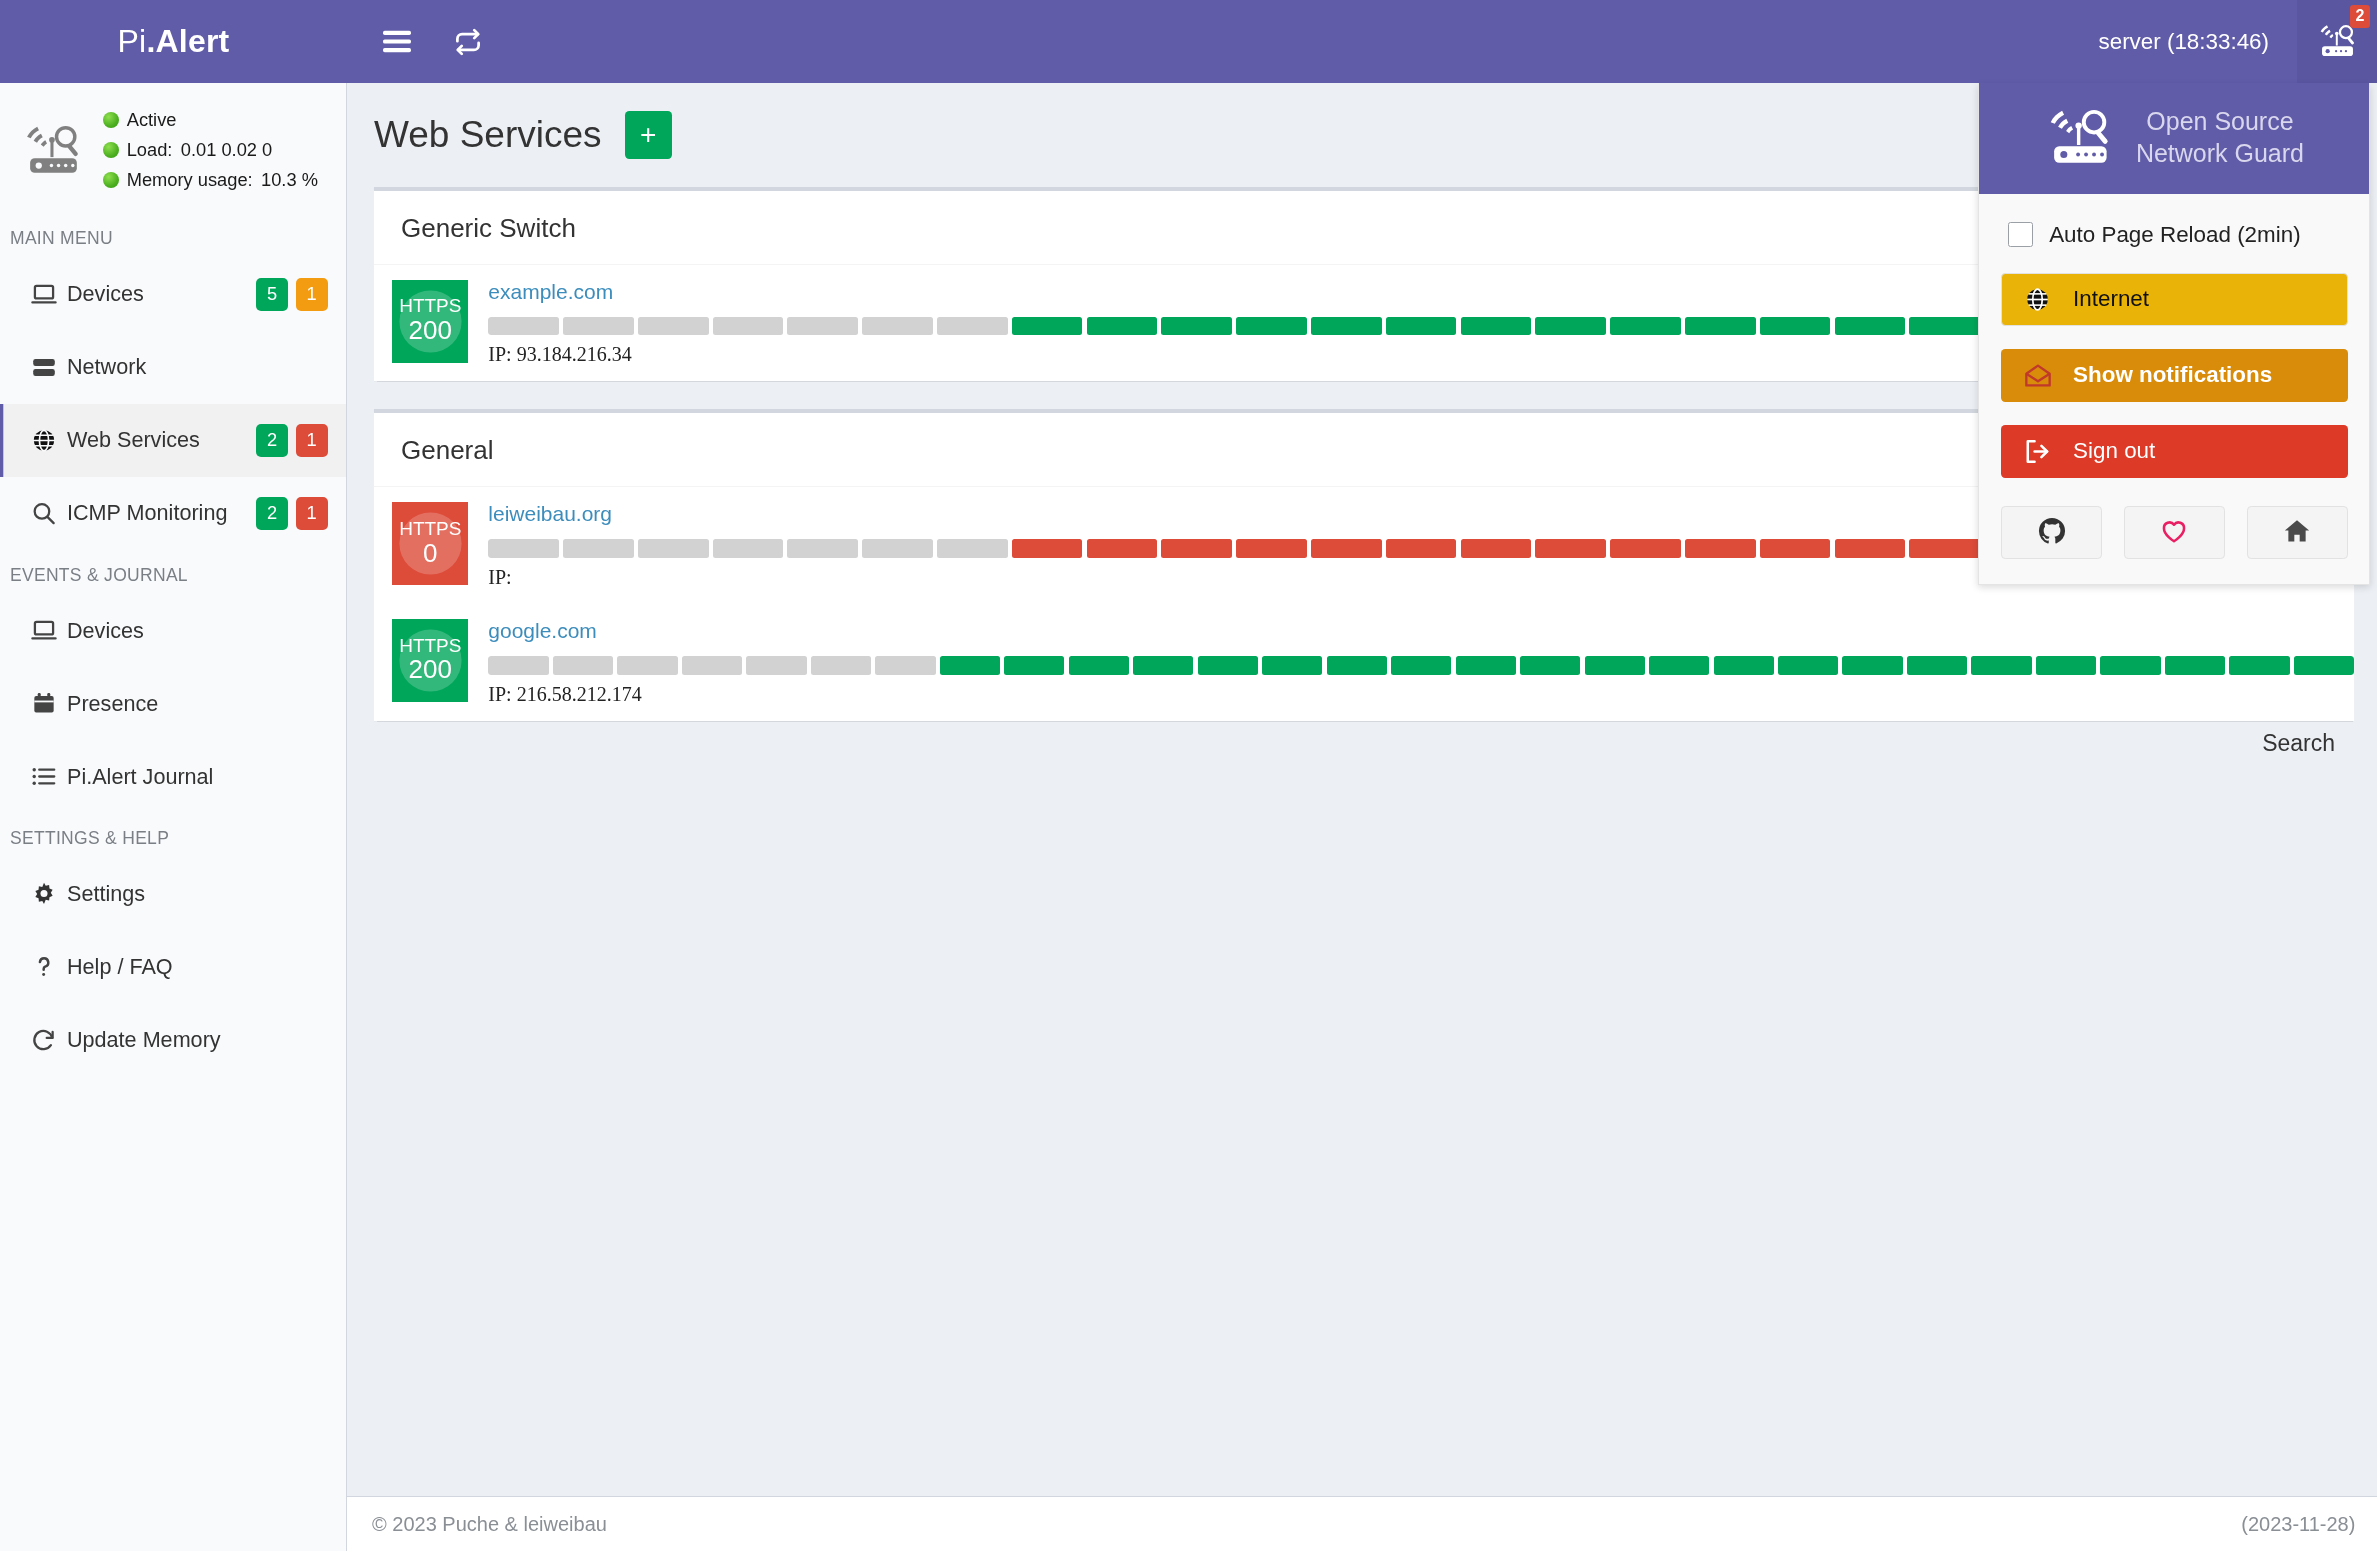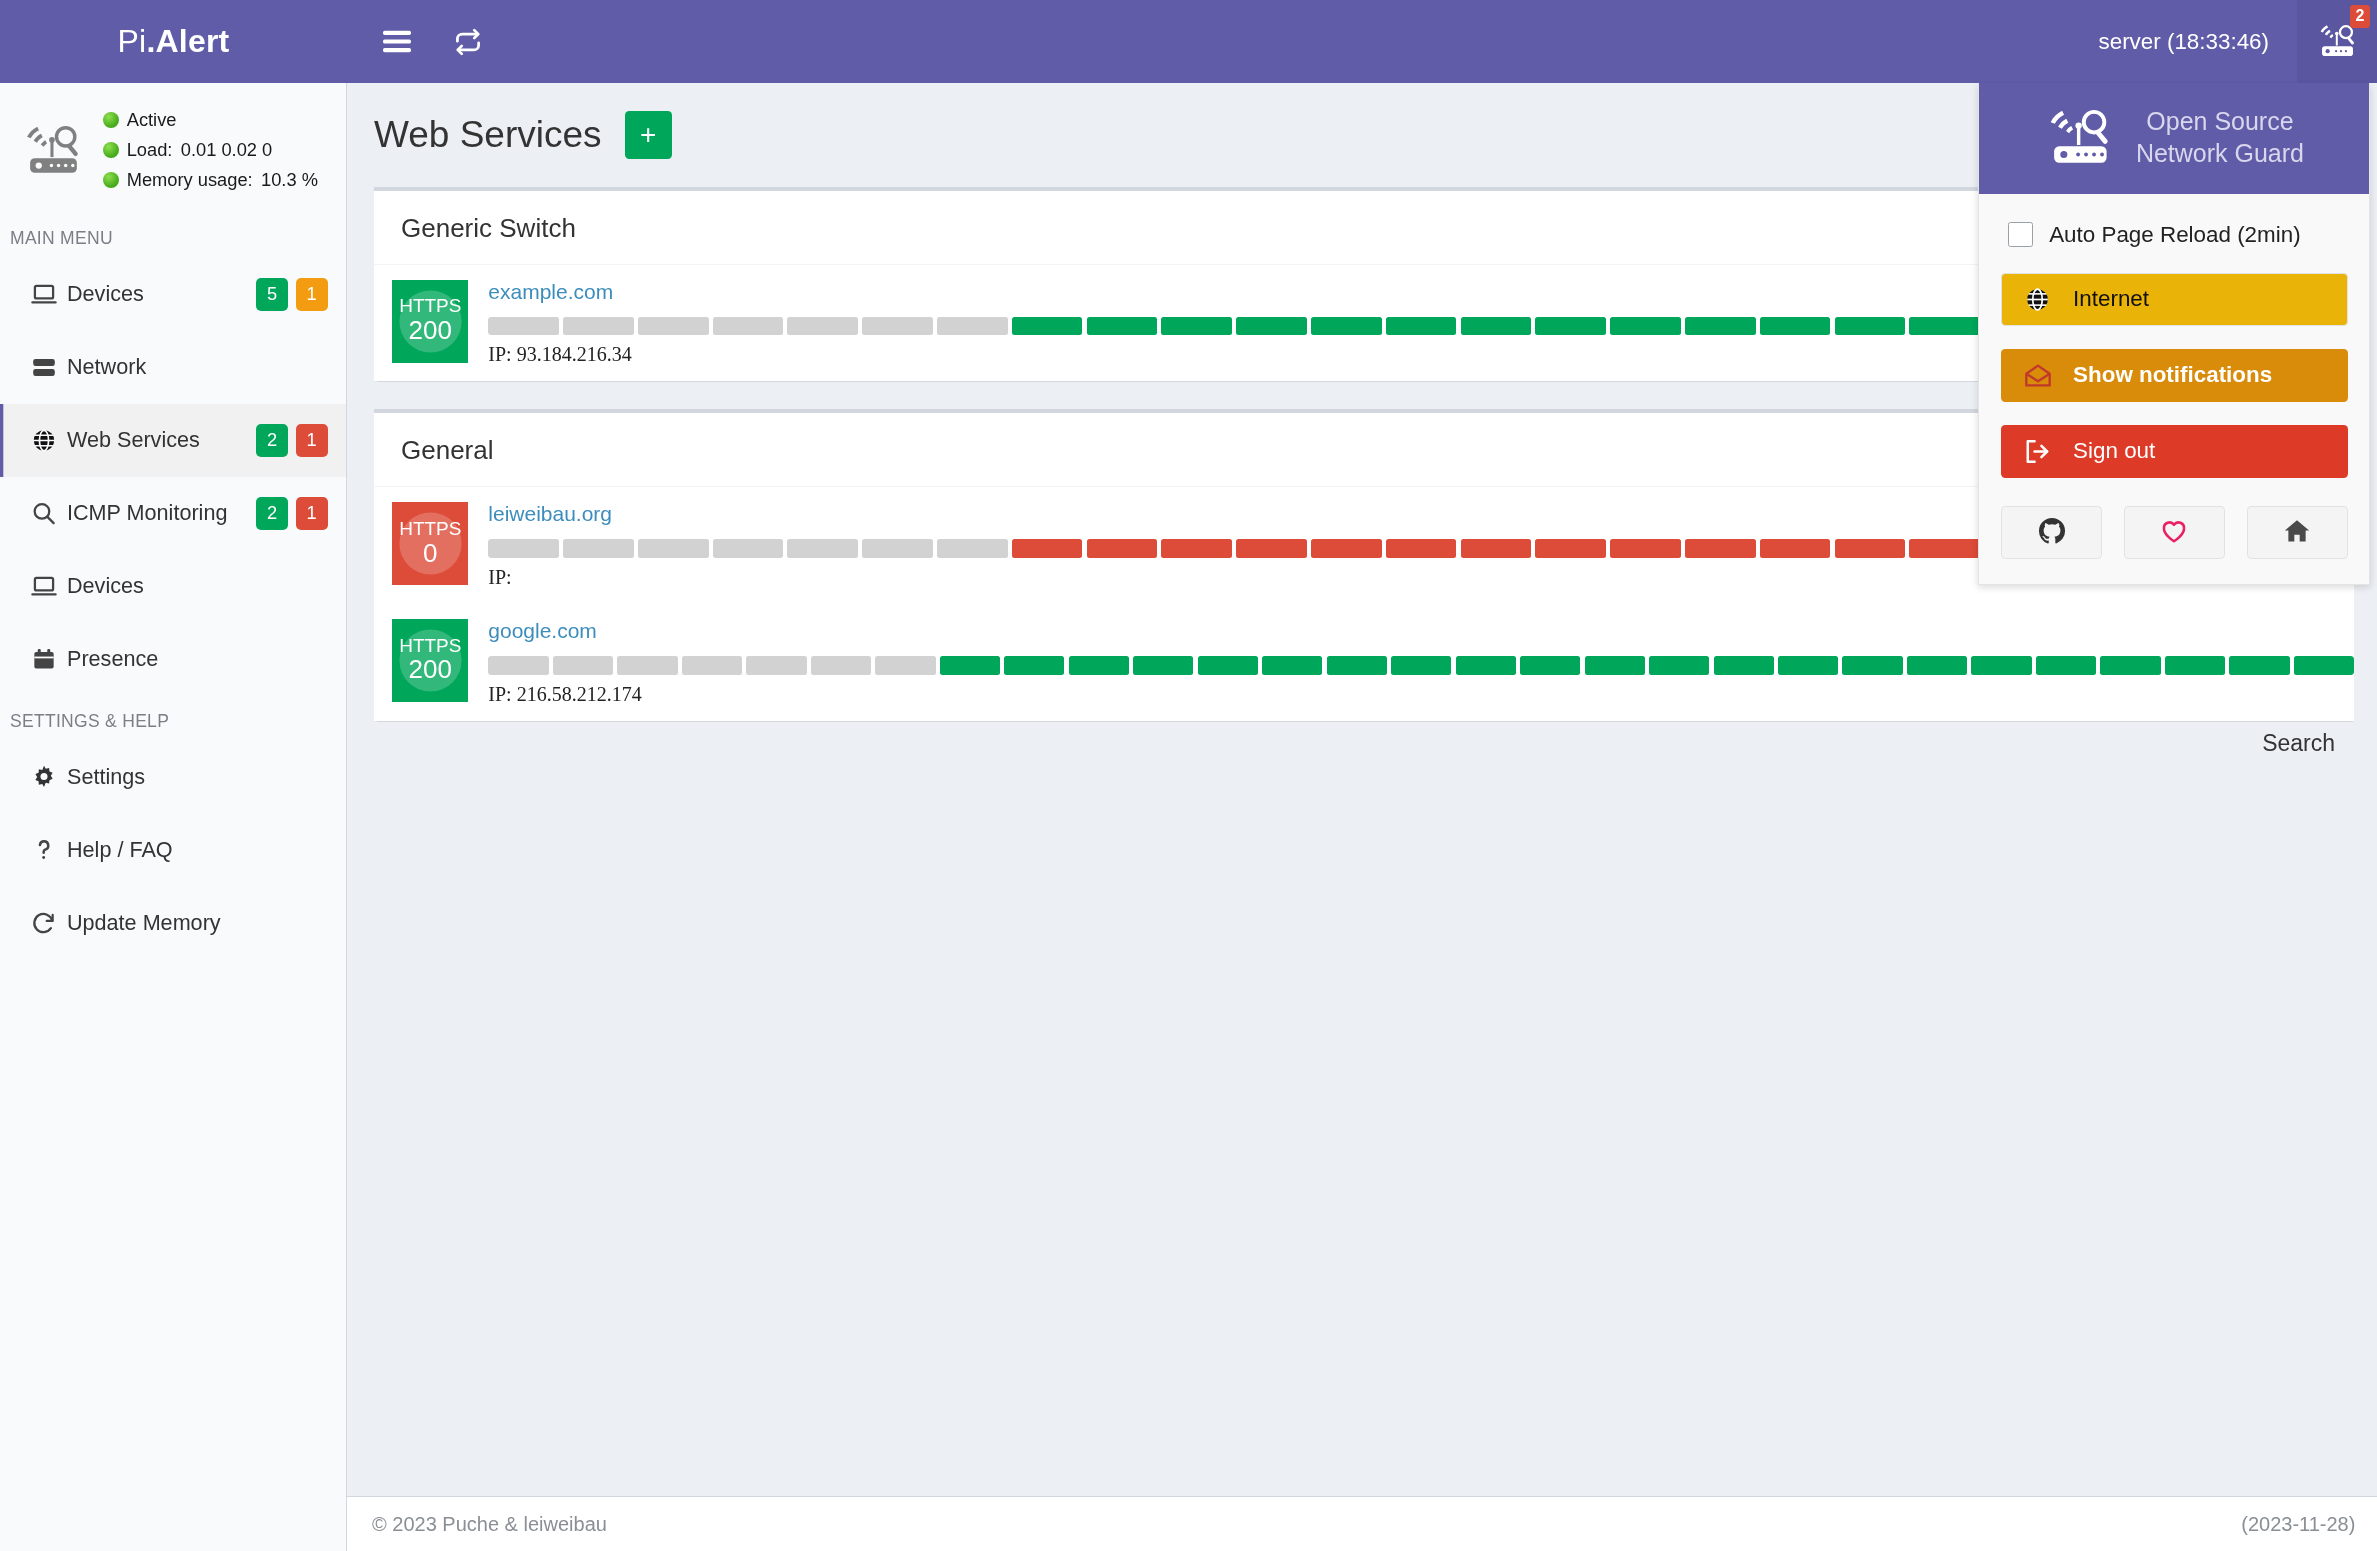--- a/index.html
+++ b/index.html
@@ -303,40 +303,55 @@
               <circle cx="10.2" cy="9.2" r="6.4"></circle>
               <line x1="15" y1="14" x2="20.5" y2="19.5"></line>
             </svg>
           </span>
           <span class="sb-label">ICMP Monitoring</span>
           <span class="sb-badges">
             <span class="pill green">2</span>
             <span class="pill red">1</span>
           </span>
         </div>
+        <div class="sb-sect">EVENTS &amp; JOURNAL</div>
         <div class="sb-item">
           <span class="sb-ico">
             <svg width="28" height="25" viewBox="0 0 24 22" fill="none" stroke="#444" stroke-width="2" stroke-linecap="round" stroke-linejoin="round" aria-hidden="true">
               <rect x="4" y="3.5" width="16" height="11" rx="1.4"></rect>
               <line x1="1.8" y1="18" x2="22.2" y2="18"></line>
             </svg>
           </span>
           <span class="sb-label">Devices</span>
           <span class="sb-badges"></span>
         </div>
         <div class="sb-item">
           <span class="sb-ico">
             <svg width="28" height="25" viewBox="0 0 24 22" fill="none" stroke="#444" stroke-width="2" stroke-linecap="round" stroke-linejoin="round" aria-hidden="true">
               <rect x="3.5" y="4.5" width="17" height="14.5" rx="1.6" fill="#444" stroke="none"></rect>
               <rect x="6.5" y="1.8" width="2.6" height="4" rx="1" fill="#444" stroke="none"></rect>
               <rect x="14.9" y="1.8" width="2.6" height="4" rx="1" fill="#444" stroke="none"></rect>
               <rect x="3.5" y="8.4" width="17" height="1.6" fill="#f9fafc" stroke="none"></rect>
             </svg>
           </span>
           <span class="sb-label">Presence</span>
+          <span class="sb-badges"></span>
+        </div>
+        <div class="sb-item">
+          <span class="sb-ico">
+            <svg width="28" height="25" viewBox="0 0 24 22" fill="none" stroke="#444" stroke-width="2" stroke-linecap="round" stroke-linejoin="round" aria-hidden="true">
+              <circle cx="3.4" cy="5" r="1.5" fill="#444" stroke="none"></circle>
+              <circle cx="3.4" cy="11" r="1.5" fill="#444" stroke="none"></circle>
+              <circle cx="3.4" cy="17" r="1.5" fill="#444" stroke="none"></circle>
+              <line x1="7.8" y1="5" x2="21" y2="5"></line>
+              <line x1="7.8" y1="11" x2="21" y2="11"></line>
+              <line x1="7.8" y1="17" x2="21" y2="17"></line>
+            </svg>
+          </span>
+          <span class="sb-label">Pi.Alert Journal</span>
           <span class="sb-badges"></span>
         </div>
         <div class="sb-sect">SETTINGS &amp; HELP</div>
         <div class="sb-item">
           <span class="sb-ico">
             <svg width="28" height="25" viewBox="0 0 24 22" fill="none" stroke="#444" stroke-width="2" stroke-linecap="round" stroke-linejoin="round" aria-hidden="true">
               <path d="M12 1.6l1.5 2.6 3-.6.3 3 2.8 1.2-1.6 2.6 1.6 2.6-2.8 1.2-.3 3-3-.6L12 20.2l-1.5-2.6-3 .6-.3-3L4.4 14l1.6-2.6L4.4 8.8l2.8-1.2.3-3 3 .6z" fill="#333" stroke="none"></path>
               <circle cx="12" cy="11" r="3.1" fill="#f9fafc" stroke="none"></circle>
             </svg>
           </span>

